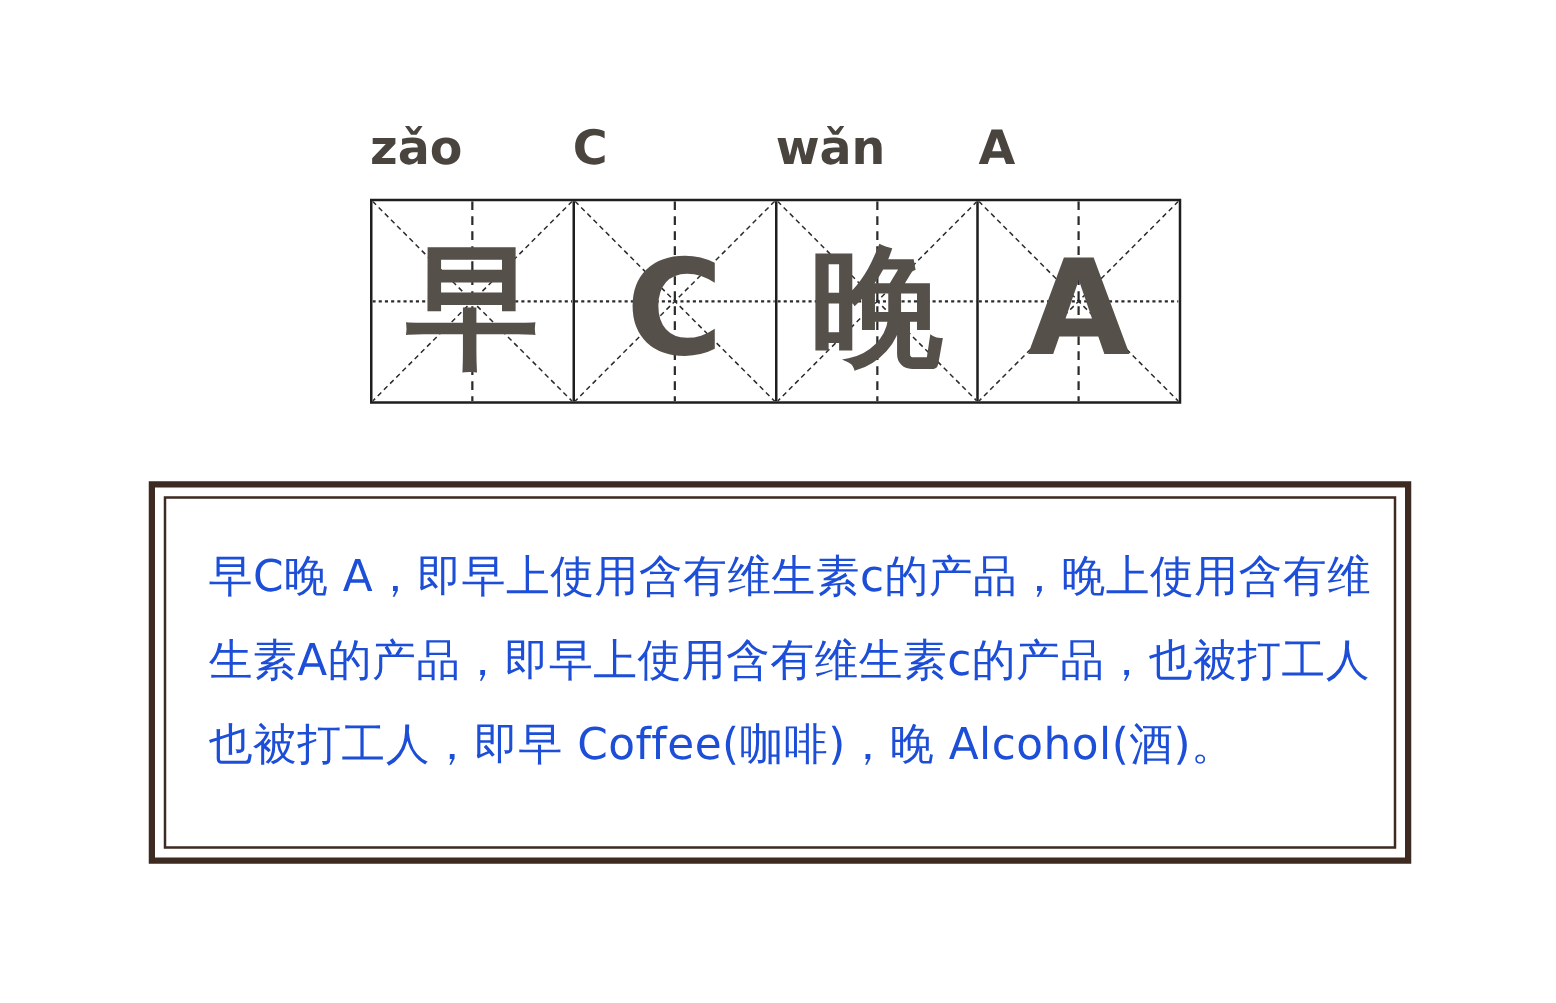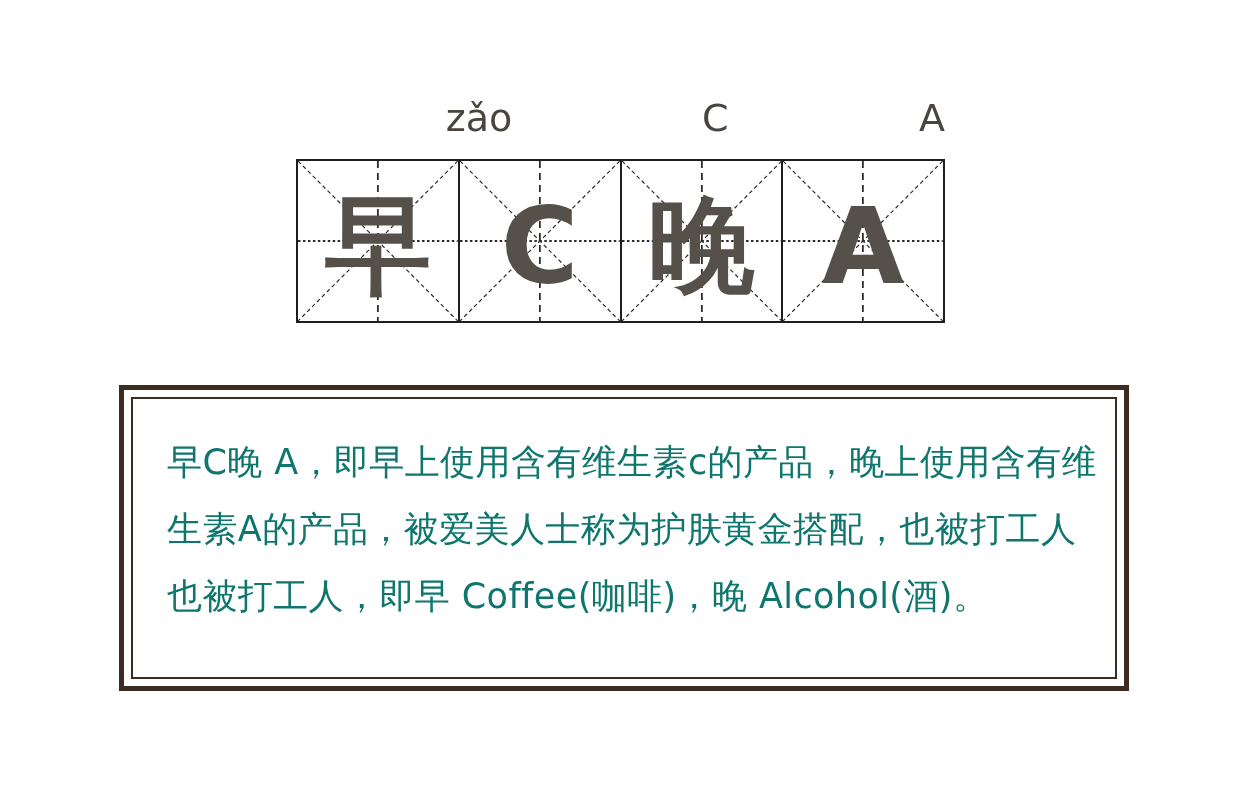--- a/index.html
+++ b/index.html
@@ -20,25 +20,25 @@
   .pinyin-row {
     position: absolute;
     left: 296px;
     top: 92px;
     width: 649px;
     height: 52px;
     display: flex;
   }
   .pinyin-slot {
     flex: 1;
-    text-align: right;
+    text-align: left;
     font-size: 38px;
     line-height: 52px;
     color: #4a443f;
-    font-weight: 400;
+    font-weight: 700;
   }
 
   
   .char-grid {
     position: absolute;
     left: 296px;
     top: 159px;
     width: 649px;
     height: 164px;
     display: flex;
@@ -88,33 +88,34 @@
     position: absolute;
     left: 7px; top: 7px; right: 7px; bottom: 7px;
     border: 2px solid #3d2a21;
     box-sizing: border-box;
     padding: 30px 32px 0 34px;
   }
   .def-line {
     margin: 0;
     font-size: 35px;
     line-height: 67px;
-    color: #0f766e;
+    color: #1d4ed8;
     white-space: nowrap;
     letter-spacing: 0.4px;
   }
 </style>
 </head>
 <body>
 
 <div class="poster">
 
   <div class="pinyin-row">
     <span class="pinyin-slot">zǎo</span>
     <span class="pinyin-slot">C</span>
+    <span class="pinyin-slot">wǎn</span>
     <span class="pinyin-slot">A</span>
   </div>
 
   <div class="char-grid">
 
     <div class="grid-cell">
       <svg class="cell-lines" viewBox="0 0 161 160" preserveAspectRatio="none">
         <line x1="0" y1="0" x2="161" y2="160" stroke="#2b2b2b" stroke-width="1.2" stroke-dasharray="4 3"></line>
         <line x1="161" y1="0" x2="0" y2="160" stroke="#2b2b2b" stroke-width="1.2" stroke-dasharray="4 3"></line>
         <line x1="80.5" y1="0" x2="80.5" y2="160" stroke="#2b2b2b" stroke-width="1.8" stroke-dasharray="7 5"></line>
@@ -151,18 +152,18 @@
         <line x1="0" y1="80" x2="161" y2="80" stroke="#2b2b2b" stroke-width="1.8" stroke-dasharray="2.5 2.5"></line>
       </svg>
       <span class="cell-char">A</span>
     </div>
 
   </div>
 
   <div class="def-box">
     <div class="def-inner">
       <p class="def-line">早C晚 A，即早上使用含有维生素c的产品，晚上使用含有维</p>
-      <p class="def-line">生素A的产品，被爱美人士称为护肤黄金搭配，也被打工人</p>
+      <p class="def-line">生素A的产品，即早上使用含有维生素c的产品，也被打工人</p>
       <p class="def-line">也被打工人，即早 Coffee(咖啡)，晚 Alcohol(酒)。</p>
     </div>
   </div>
 
 </div>
 
 </body></html>

